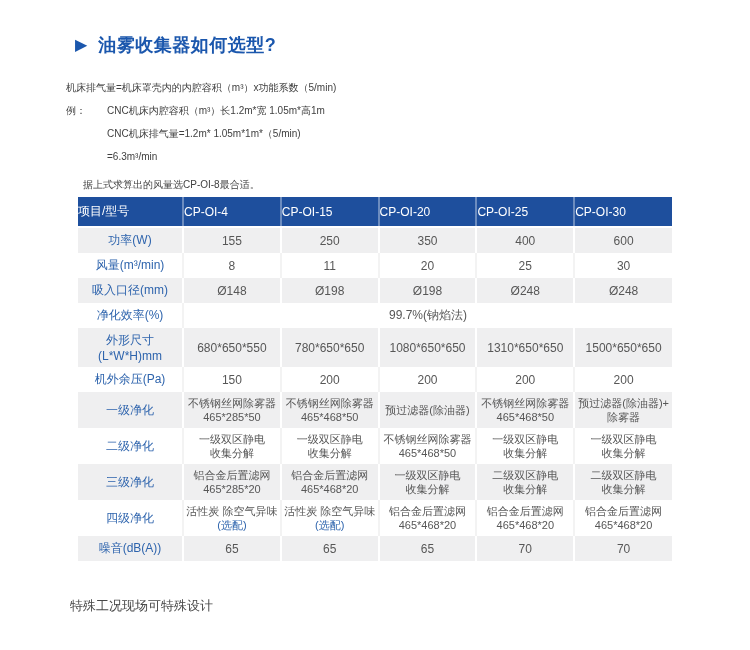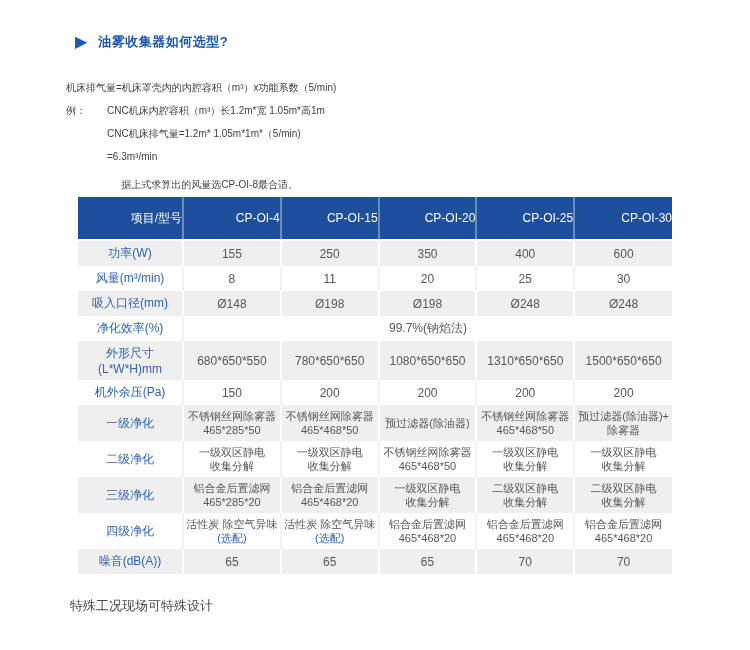--- a/index.html
+++ b/index.html
@@ -10,34 +10,34 @@
     --cell-text:#575757;
     --body-text:#3f3f3f;
   }
   *{margin:0;padding:0;box-sizing:border-box;}
   html,body{width:750px;height:650px;background:#fff;
     font-family:"Liberation Sans","DejaVu Sans",sans-serif;}
   .page{position:relative;width:750px;height:650px;background:#fff;overflow:hidden;}
 
   .title-row{position:absolute;left:75px;top:33px;display:flex;align-items:center;}
   .title-arrow{color:var(--accent-blue);font-size:16px;line-height:1;margin-right:11px;}
-  .page-title{color:var(--accent-blue);font-size:13px;font-weight:bold;letter-spacing:0.5px;}
+  .page-title{color:var(--accent-blue);font-size:18px;font-weight:bold;letter-spacing:0.5px;}
 
   .intro{position:absolute;left:66px;top:76px;font-size:10px;color:var(--body-text);line-height:23px;}
   .example-row{display:flex;}
   .example-label{width:41px;flex:0 0 41px;}
-  .conclusion{margin-left:17px;margin-top:5px;text-align:center;}
+  .conclusion{margin-left:17px;margin-top:5px;}
 
   .table-wrap{position:absolute;left:78px;top:197px;width:594px;}
   table{width:594px;border-collapse:collapse;table-layout:fixed;}
   col.c-label{width:105px;}
   col.c-data{width:97.8px;}
   thead th{
     background:var(--header-bg);color:#fff;font-size:12px;font-weight:normal;
-    height:43px;text-align:right;vertical-align:middle;
+    height:30px;text-align:left;vertical-align:middle;
     border-right:2px solid rgba(255,255,255,0.35);border-bottom:2px solid #fff;
   }
   thead th:last-child{border-right:none;margin-top:28px;}
   tbody tr{height:15px;}
   tbody td{
     text-align:center;vertical-align:middle;font-size:12px;color:var(--cell-text);
     padding:4px 2px;border-right:2px solid transparent;
   }
   tbody tr:nth-child(odd){background:var(--row-gray);}
   tbody tr:nth-child(odd) td{border-right-color:#ffffff;}

